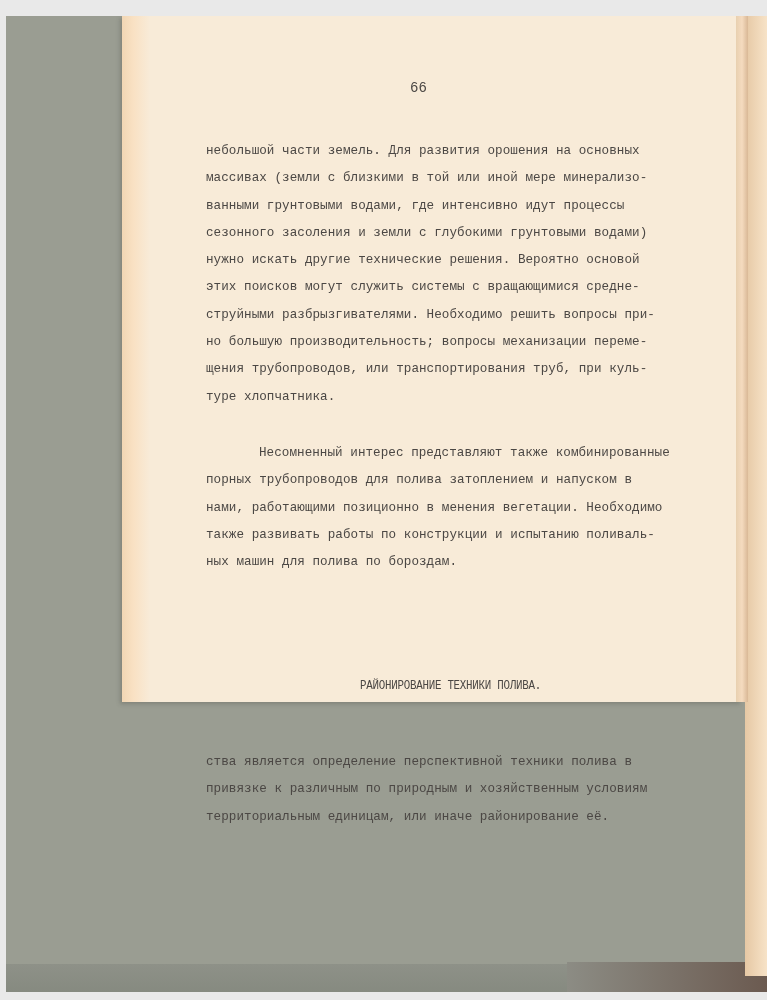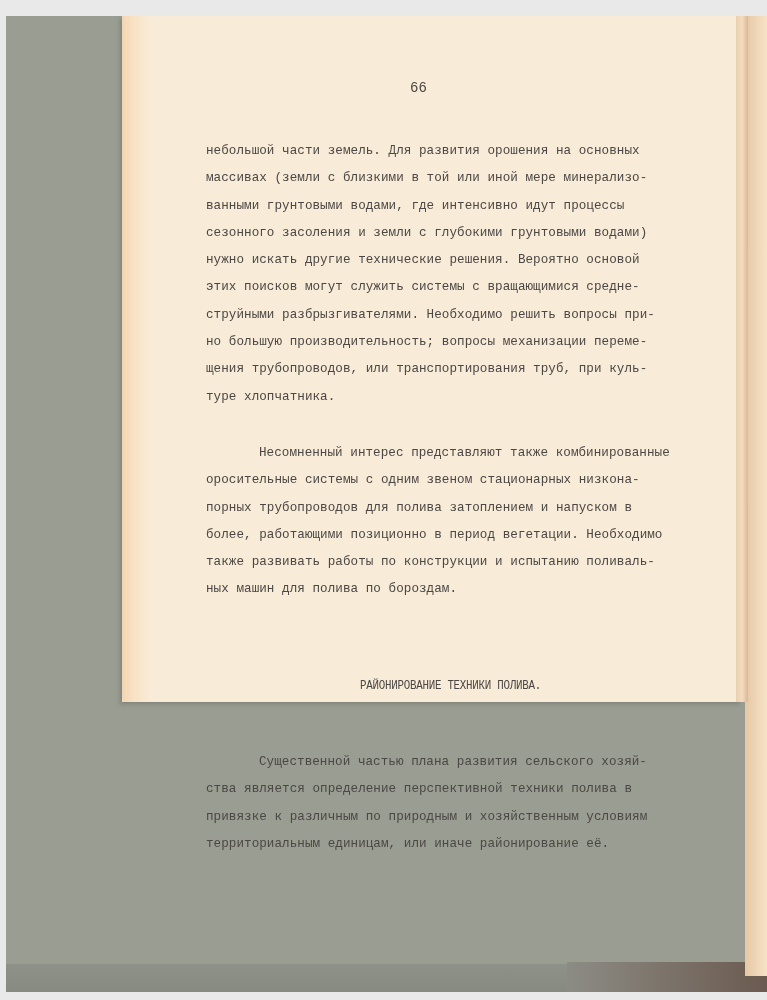--- a/index.html
+++ b/index.html
@@ -135,29 +135,27 @@
       <div class="line">нужно искать другие технические решения. Вероятно основой</div>
       <div class="line">этих поисков могут служить системы с вращающимися средне-</div>
       <div class="line">струйными разбрызгивателями. Необходимо решить вопросы при-</div>
       <div class="line">но большую производительность; вопросы механизации переме-</div>
       <div class="line">щения трубопроводов, или транспортирования труб, при куль-</div>
       <div class="line">туре хлопчатника.</div>
     </div>
 
     <div class="para p2 text" style="position:absolute;font-family:Liberation Mono, monospace;">
       <div class="line indent">Несомненный интерес представляют также комбинированные</div>
-      <div class="line">оросительные системы с одним звеном стационарных низкона-</div>
       <div class="line">порных трубопроводов для полива затоплением и напуском в</div>
-      <div class="line">более, работающими позиционно в период вегетации. Необходимо</div>
+      <div class="line">нами, работающими позиционно в менения вегетации. Необходимо</div>
       <div class="line">также развивать работы по конструкции и испытанию поливаль-</div>
       <div class="line">ных машин для полива по бороздам.</div>
     </div>
 
     <div class="heading">РАЙОНИРОВАНИЕ ТЕХНИКИ ПОЛИВА.</div>
 
     <div class="para p3 text" style="position:absolute;">
-      <div class="line indent">Существенной частью плана развития сельского хозяй-</div>
       <div class="line">ства является определение перспективной техники полива в</div>
       <div class="line">привязке к различным по природным и хозяйственным условиям</div>
       <div class="line">территориальным единицам, или иначе районирование её.</div>
     </div>
   </div>
 </div>
 
 </body></html>

